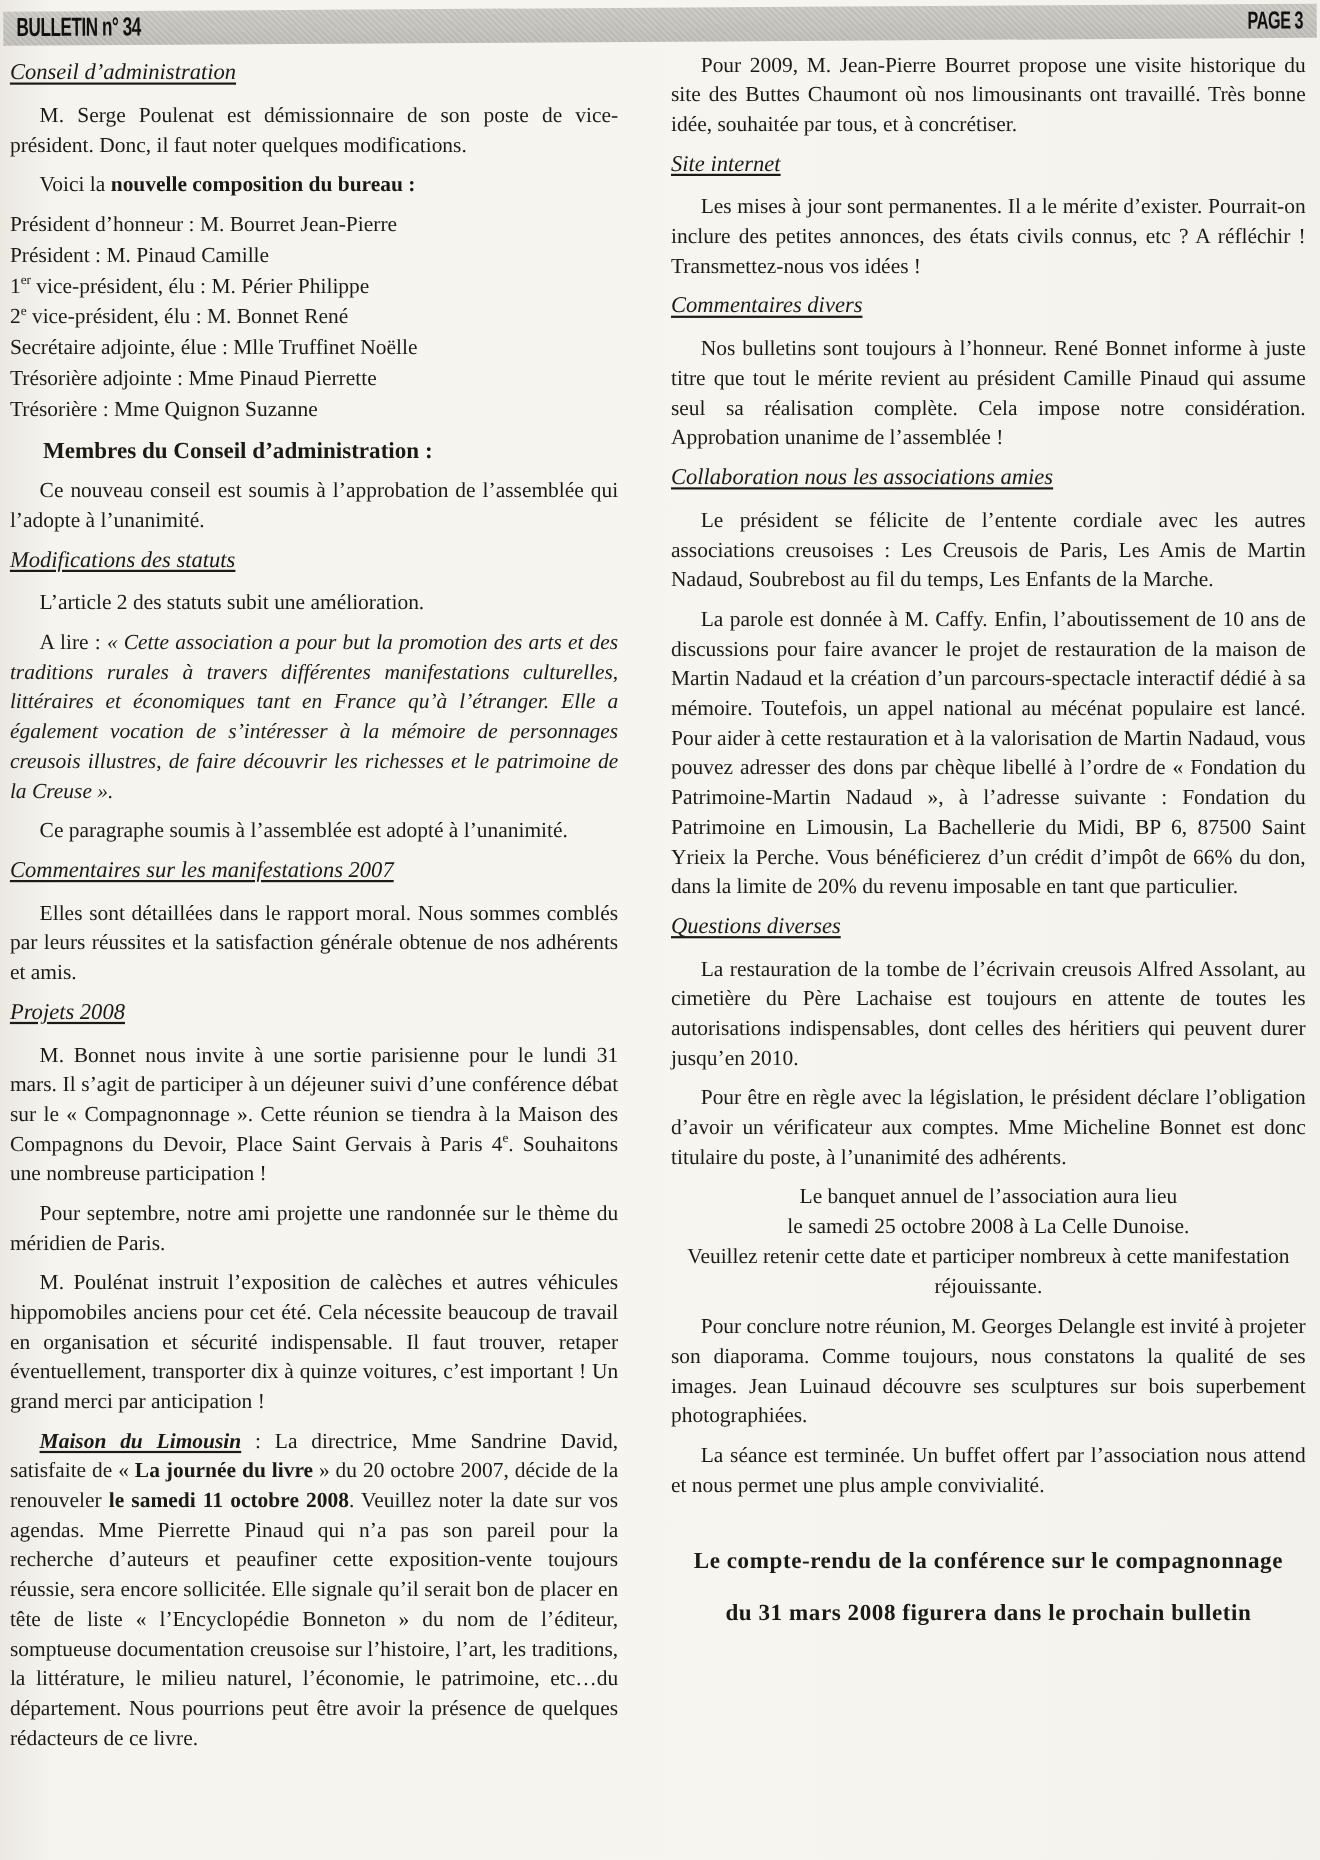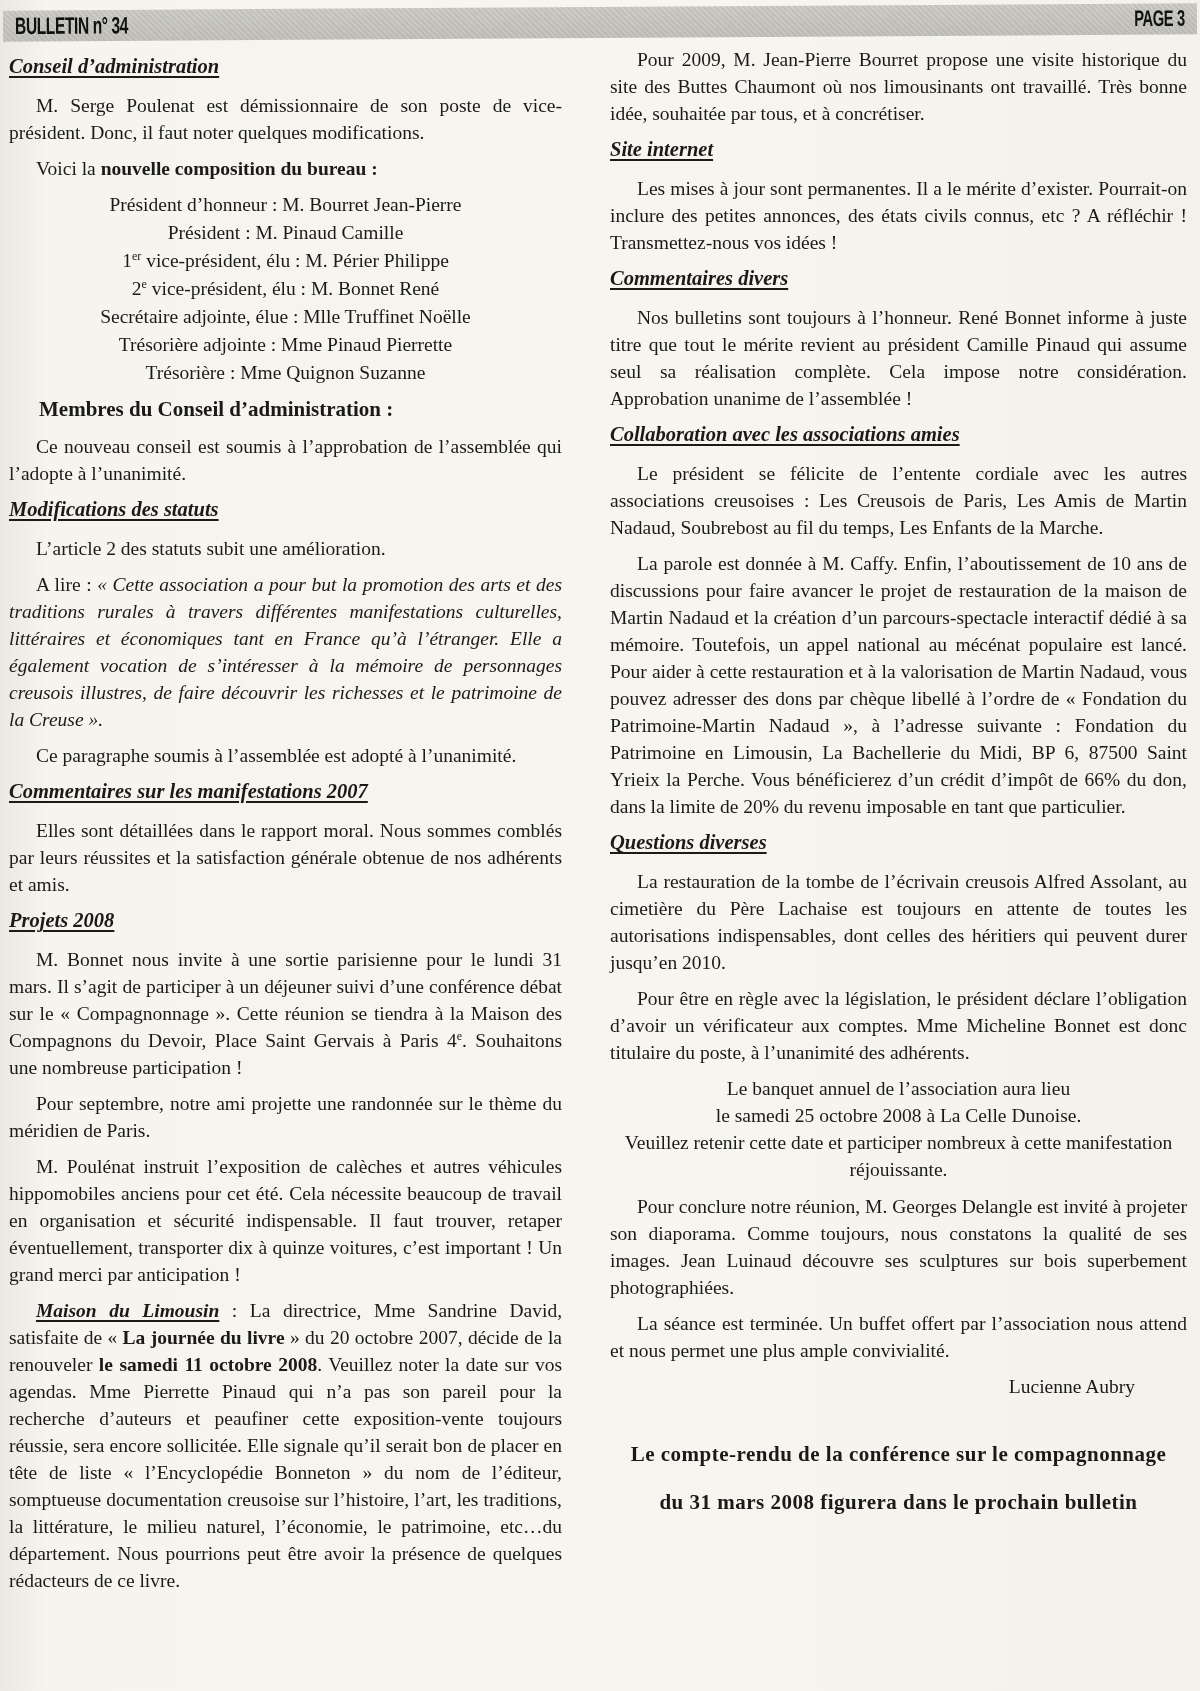--- a/index.html
+++ b/index.html
@@ -37,26 +37,26 @@
   .cols {
     position:absolute; top:46px; left:9px; right:13px;
     display:flex; gap:48px;
   }
   .col { font-size:19.5px; line-height:27px; text-align:justify; }
   .col.left  { width:553px; flex:none; }
   .col.right { flex:1; }
   p { margin:0 0 9px 0; }
   .ind { text-indent:27px; }
   .sec {
-    font-size:20.5px; font-weight:bold; font-style:italic;
+    font-size:20.5px; font-weight:normal; font-style:italic;
     text-decoration:underline; text-decoration-thickness:2px; text-underline-offset:3px;
     margin:7px 0 12px 0; text-align:left;
   }
   .bold-head { font-weight:bold; font-size:21px; text-indent:30px; margin:3px 0 10px 0; text-align:left; }
-  .lines div { line-height:28px; text-align:center; }
+  .lines div { line-height:28px; text-align:left; }
   .lines { margin-bottom:9px; }
   sup { font-size:0.62em; line-height:0; }
   .mdl { font-style:italic; text-decoration:underline; text-decoration-thickness:2px; text-underline-offset:3px; }
   .banquet { font-weight:normal; text-align:center; margin:4px 6px 10px 6px; }
   .banquet div { text-align:center; }
   .signature { text-align:right; padding-right:52px; margin-top:4px; }
   .notice {
     font-family:Liberation Serif, serif; font-weight:bold;
     font-size:21px; line-height:48px; letter-spacing:0.5px;
     text-align:center; margin:30px 10px 0 10px;
@@ -123,21 +123,21 @@
       <p class="ind">Pour 2009, M. Jean-Pierre Bourret propose une visite historique du site des Buttes Chaumont où nos limousinants ont travaillé. Très bonne idée, souhaitée par tous, et à concrétiser.</p>
 
       <div class="sec">Site internet</div>
 
       <p class="ind">Les mises à jour sont permanentes. Il a le mérite d’exister. Pourrait-on inclure des petites annonces, des états civils connus, etc ? A réfléchir ! Transmettez-nous vos idées !</p>
 
       <div class="sec">Commentaires divers</div>
 
       <p class="ind">Nos bulletins sont toujours à l’honneur. René Bonnet informe à juste titre que tout le mérite revient au président Camille Pinaud qui assume seul sa réalisation complète. Cela impose notre considération. Approbation unanime de l’assemblée !</p>
 
-      <div class="sec">Collaboration avec les associations amies</div>
+      <div class="sec">Collaboration nous les associations amies</div>
 
       <p class="ind">Le président se félicite de l’entente cordiale avec les autres associations creusoises : Les Creusois de Paris, Les Amis de Martin Nadaud, Soubrebost au fil du temps, Les Enfants de la Marche.</p>
 
       <p class="ind">La parole est donnée à M. Caffy. Enfin, l’aboutissement de 10 ans de discussions pour faire avancer le projet de restauration de la maison de Martin Nadaud et la création d’un parcours-spectacle interactif dédié à sa mémoire. Toutefois, un appel national au mécénat populaire est lancé. Pour aider à cette restauration et à la valorisation de Martin Nadaud, vous pouvez adresser des dons par chèque libellé à l’ordre de « Fondation du Patrimoine-Martin Nadaud », à l’adresse suivante : Fondation du Patrimoine en Limousin, La Bachellerie du Midi, BP 6, 87500 Saint Yrieix la Perche. Vous bénéficierez d’un crédit d’impôt de 66% du don, dans la limite de 20% du revenu imposable en tant que particulier.</p>
 
       <div class="sec">Questions diverses</div>
 
       <p class="ind">La restauration de la tombe de l’écrivain creusois Alfred Assolant, au cimetière du Père Lachaise est toujours en attente de toutes les autorisations indispensables, dont celles des héritiers qui peuvent durer jusqu’en 2010.</p>
 
       <p class="ind">Pour être en règle avec la législation, le président déclare l’obligation d’avoir un vérificateur aux comptes. Mme Micheline Bonnet est donc titulaire du poste, à l’unanimité des adhérents.</p>
@@ -145,19 +145,18 @@
       <div class="banquet">
         <div>Le banquet annuel de l’association aura lieu</div>
         <div>le samedi 25 octobre 2008 à La Celle Dunoise.</div>
         <div>Veuillez retenir cette date et participer nombreux à cette manifestation réjouissante.</div>
       </div>
 
       <p class="ind">Pour conclure notre réunion, M. Georges Delangle est invité à projeter son diaporama. Comme toujours, nous constatons la qualité de ses images. Jean Luinaud découvre ses sculptures sur bois superbement photographiées.</p>
 
       <p class="ind">La séance est terminée. Un buffet offert par l’association nous attend et nous permet une plus ample convivialité.</p>
 
-      <div class="signature">Lucienne Aubry</div>
 
       <div class="notice">Le compte-rendu de la conférence sur le compagnonnage du 31 mars 2008 figurera dans le prochain bulletin</div>
     </div>
 
   </div>
 </div>
 
 </body></html>

